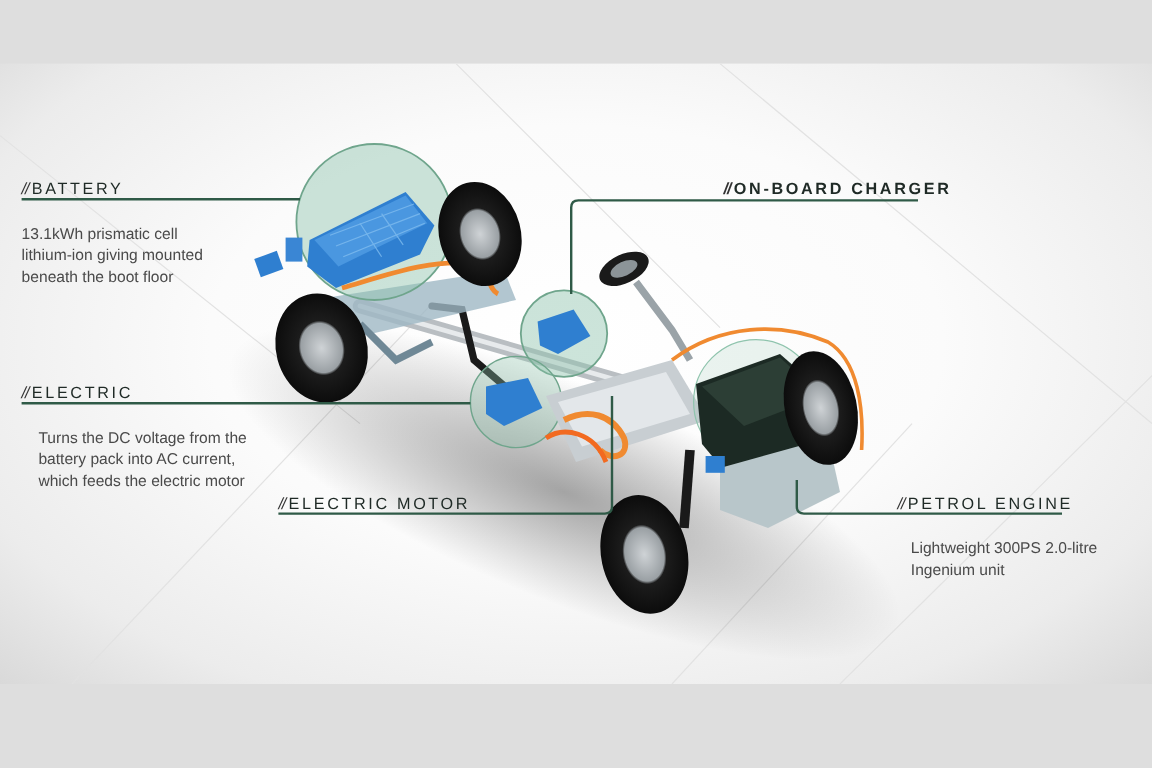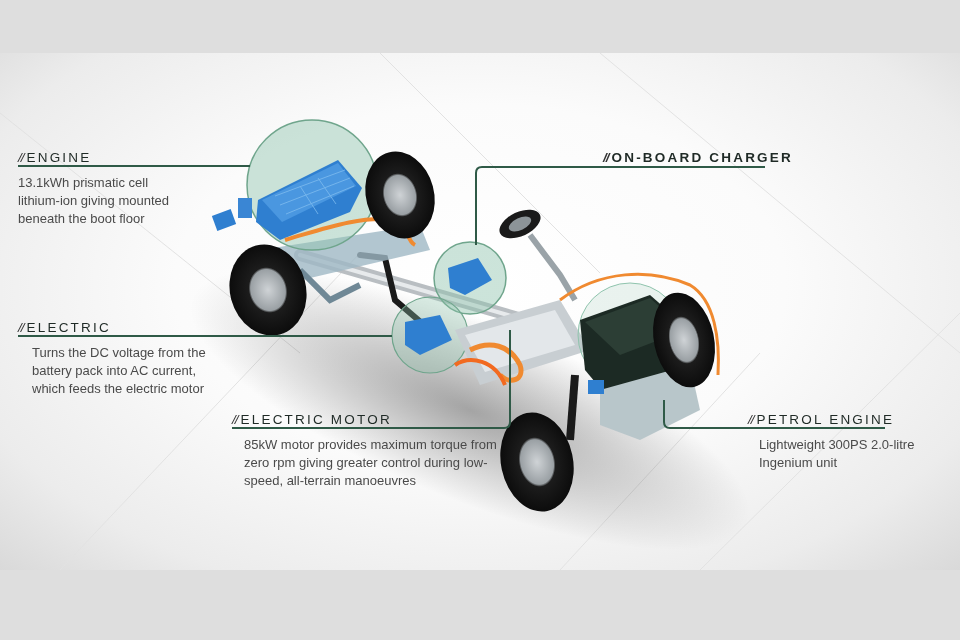--- a/index.html
+++ b/index.html
@@ -3,21 +3,21 @@
 <meta charset="utf-8">
 <style>
   html,body{margin:0;padding:0;}
   body{width:960px;height:640px;background:#dedede;position:relative;overflow:hidden;font-family:"Liberation Sans","DejaVu Sans",sans-serif;}
   .panel{position:absolute;left:0;top:53px;width:960px;height:517px;
     background:radial-gradient(ellipse at 50% 45%, #ffffff 0%, #fbfbfb 45%, #ececec 80%, #d9d9d9 100%);overflow:hidden;}
   .panel svg.bg{position:absolute;left:0;top:0;}
   .callout{position:absolute;color:#333;}
   .callout .title{font-size:13.5px;letter-spacing:2.2px;color:#1f2a26;white-space:nowrap;line-height:16px;}
   .callout .title .sl{font-style:italic;letter-spacing:-1px;margin-right:3px;color:#333;}
-  .callout .body{font-size:13px;line-height:18px;color:#4a4a4a;margin-top:8px;}
+  .callout .body{font-size:13px;line-height:18px;color:#4a4a4a;margin-top:20px;}
   .callout .body div{white-space:nowrap;}
   svg.overlay{position:absolute;left:0;top:0;}
 </style>
 </head>
 <body>
 
 <div class="panel">
 
   <svg class="bg" width="960" height="517">
     <g stroke="#e2e2e2" stroke-width="1" fill="none">
@@ -124,21 +124,21 @@
   <g stroke="#2f5a47" stroke-width="2" fill="none">
     <path d="M18 166 L250 166"></path>
     <path d="M765 167 L482 167 Q476 167 476 173 L476 245"></path>
     <path d="M18 336 L392 336"></path>
     <path d="M232 428 L504 428 Q510 428 510 422 L510 330"></path>
     <path d="M885 428 L670 428 Q664 428 664 422 L664 400"></path>
   </g>
 </svg>
 
 <div class="callout" style="left:18px;top:150px;">
-  <div class="title"><span class="sl">//</span><span>ENGINE</span></div>
+  <div class="title"><span class="sl">//</span><span>BATTERY</span></div>
   <div class="body">
     <div>13.1kWh prismatic cell</div>
     <div>lithium-ion giving mounted</div>
     <div>beneath the boot floor</div>
   </div>
 </div>
 
 <div class="callout" style="left:603px;top:150px;font-weight:bold;">
   <div class="title"><span class="sl">//</span><span>ON-BOARD CHARGER</span></div>
 </div>
@@ -147,25 +147,20 @@
   <div class="title"><span class="sl">//</span><span>ELECTRIC</span></div>
   <div class="body" style="padding-left:14px;">
     <div>Turns the DC voltage from the</div>
     <div>battery pack into AC current,</div>
     <div>which feeds the electric motor</div>
   </div>
 </div>
 
 <div class="callout" style="left:232px;top:412px;">
   <div class="title"><span class="sl">//</span><span>ELECTRIC MOTOR</span></div>
-  <div class="body" style="padding-left:12px;">
-    <div>85kW motor provides maximum torque from</div>
-    <div>zero rpm giving greater control during low-</div>
-    <div>speed, all-terrain manoeuvres</div>
-  </div>
 </div>
 
 <div class="callout" style="left:748px;top:412px;">
   <div class="title"><span class="sl">//</span><span>PETROL ENGINE</span></div>
   <div class="body" style="padding-left:11px;">
     <div>Lightweight 300PS 2.0-litre</div>
     <div>Ingenium unit</div>
   </div>
 </div>
 

